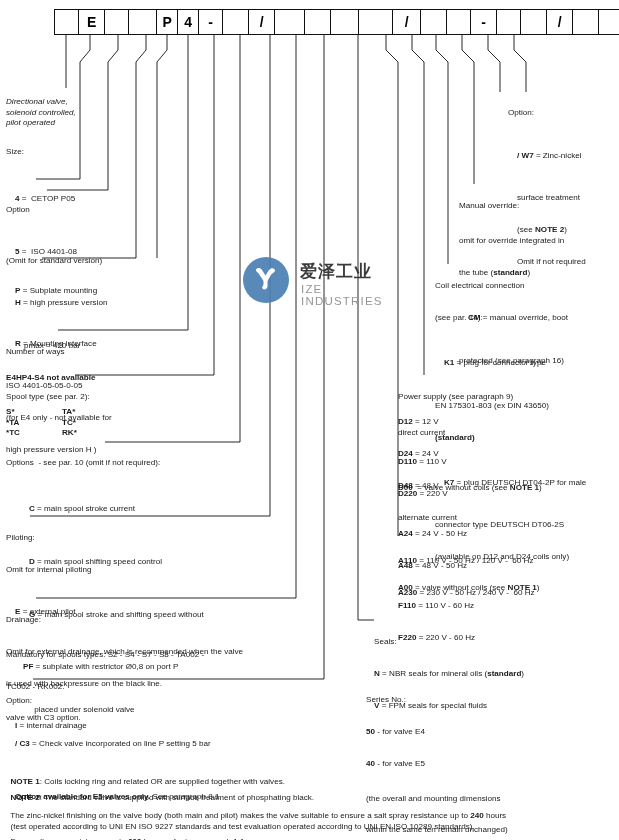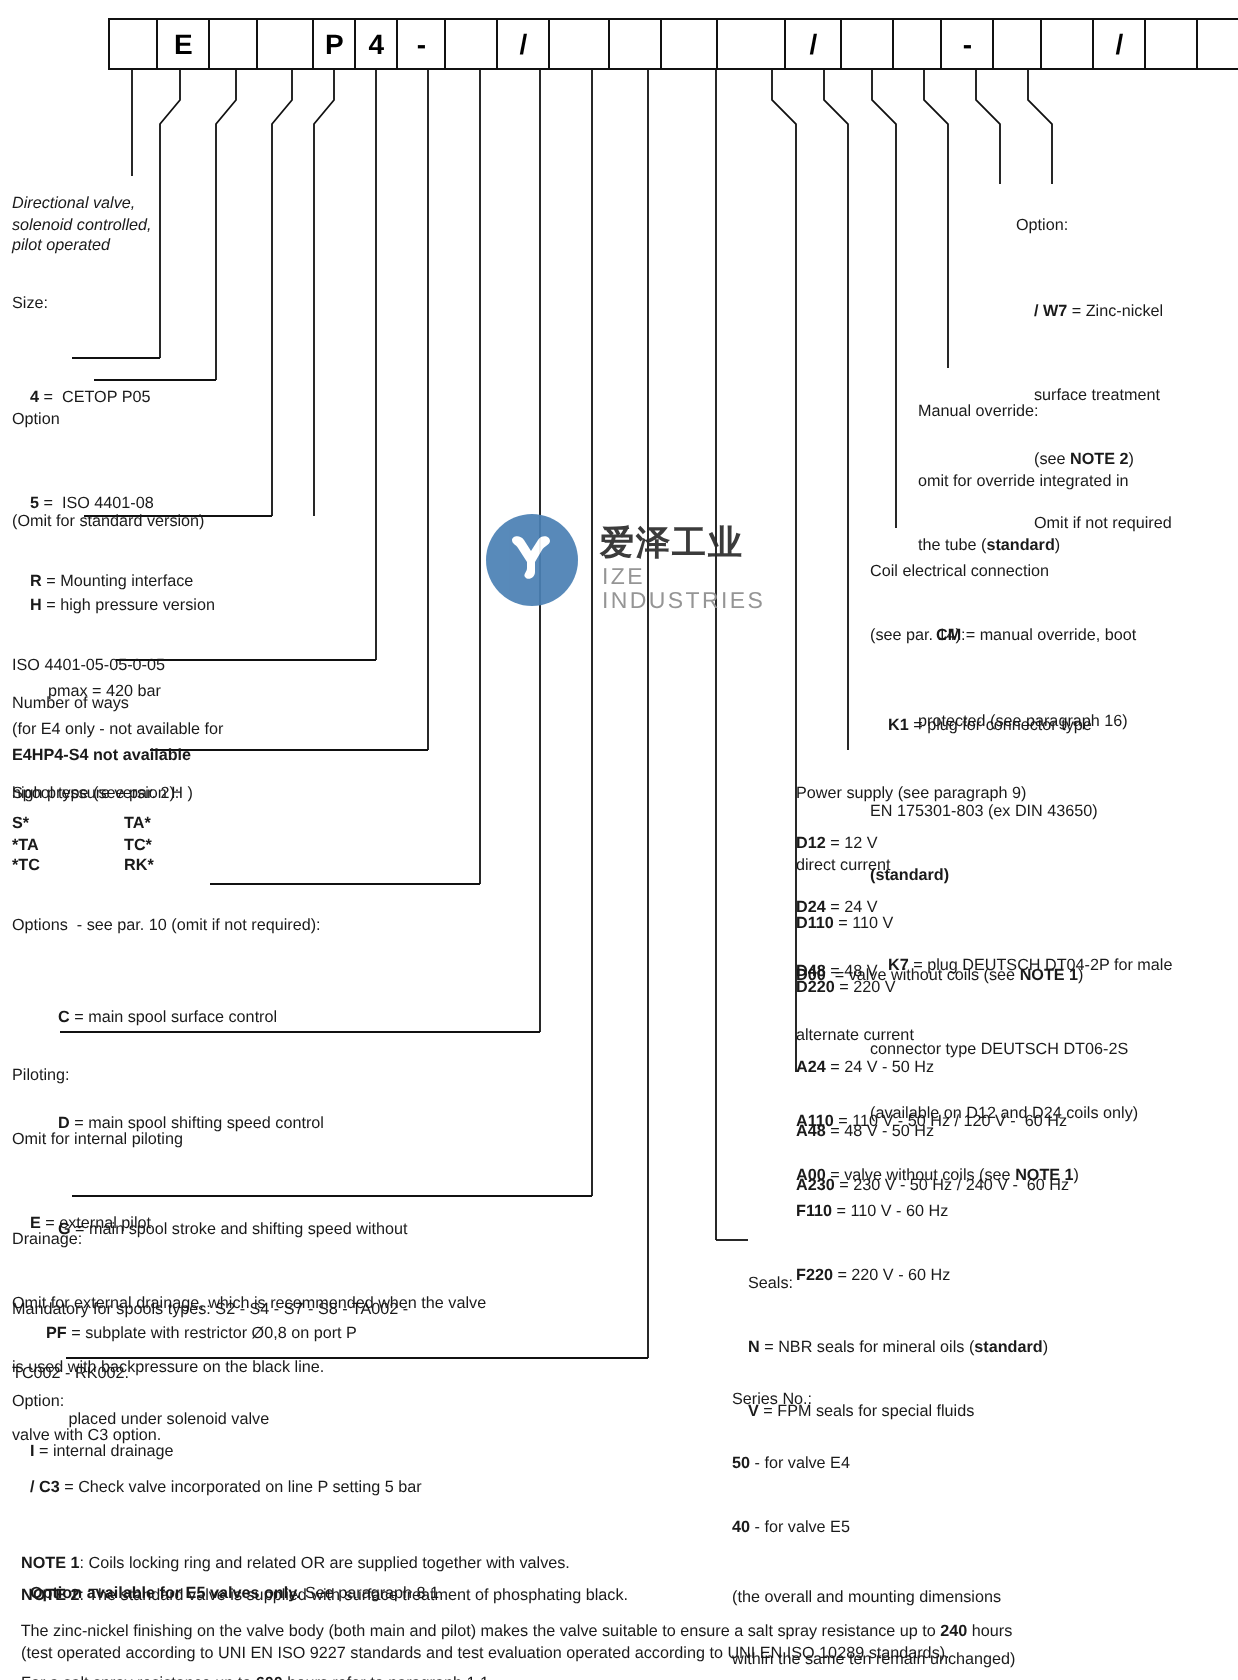--- a/index.html
+++ b/index.html
@@ -232,20 +232,23 @@
   <span class="ln" style="margin-top:19px;">(Omit for standard version)</span>
   <span class="ln">
     <span class="b">H</span><span> = high pressure version</span>
   </span>
   <span class="ln">        pmax = 420 bar</span>
   <span class="ln b">E4HP4-S4 not available</span>
 </div>
 
 <div class="blk" style="left:6px; top:254px;">
   <span class="ln">
+    <span class="b">P</span><span> = Subplate mounting</span>
+  </span>
+  <span class="ln">
     <span class="b">R</span><span> = Mounting interface</span>
   </span>
   <span class="ln">ISO 4401-05-05-0-05</span>
   <span class="ln">(for E4 only - not available for</span>
   <span class="ln">high pressure version H )</span>
 </div>
 
 <div class="blk" style="left:6px; top:326px;">
   <span class="ln">Number of ways</span>
 </div>
@@ -260,21 +263,21 @@
 </div>
 <div class="blk b" style="left:62px; top:386px;">
   <span class="ln">TA*
 TC*
 RK*</span>
 </div>
 
 <div class="blk" style="left:6px; top:437px;">
   <span class="ln">Options  - see par. 10 (omit if not required):</span>
   <span class="ln" style="margin-top:3px; margin-left:14px;">
-    <span class="b">C</span><span> = main spool surface control</span>
+    <span class="b">C</span><span> = main spool stroke current</span>
   </span>
   <span class="ln" style="margin-left:14px;">
     <span class="b">D</span><span> = main spool shifting speed control</span>
   </span>
   <span class="ln" style="margin-left:14px;">
     <span class="b">G</span><span> = main spool stroke and shifting speed without</span>
   </span>
   <span class="ln" style="margin-left:8px;">
     <span class="b">PF</span><span> = subplate with restrictor Ø0,8 on port P</span>
   </span>

